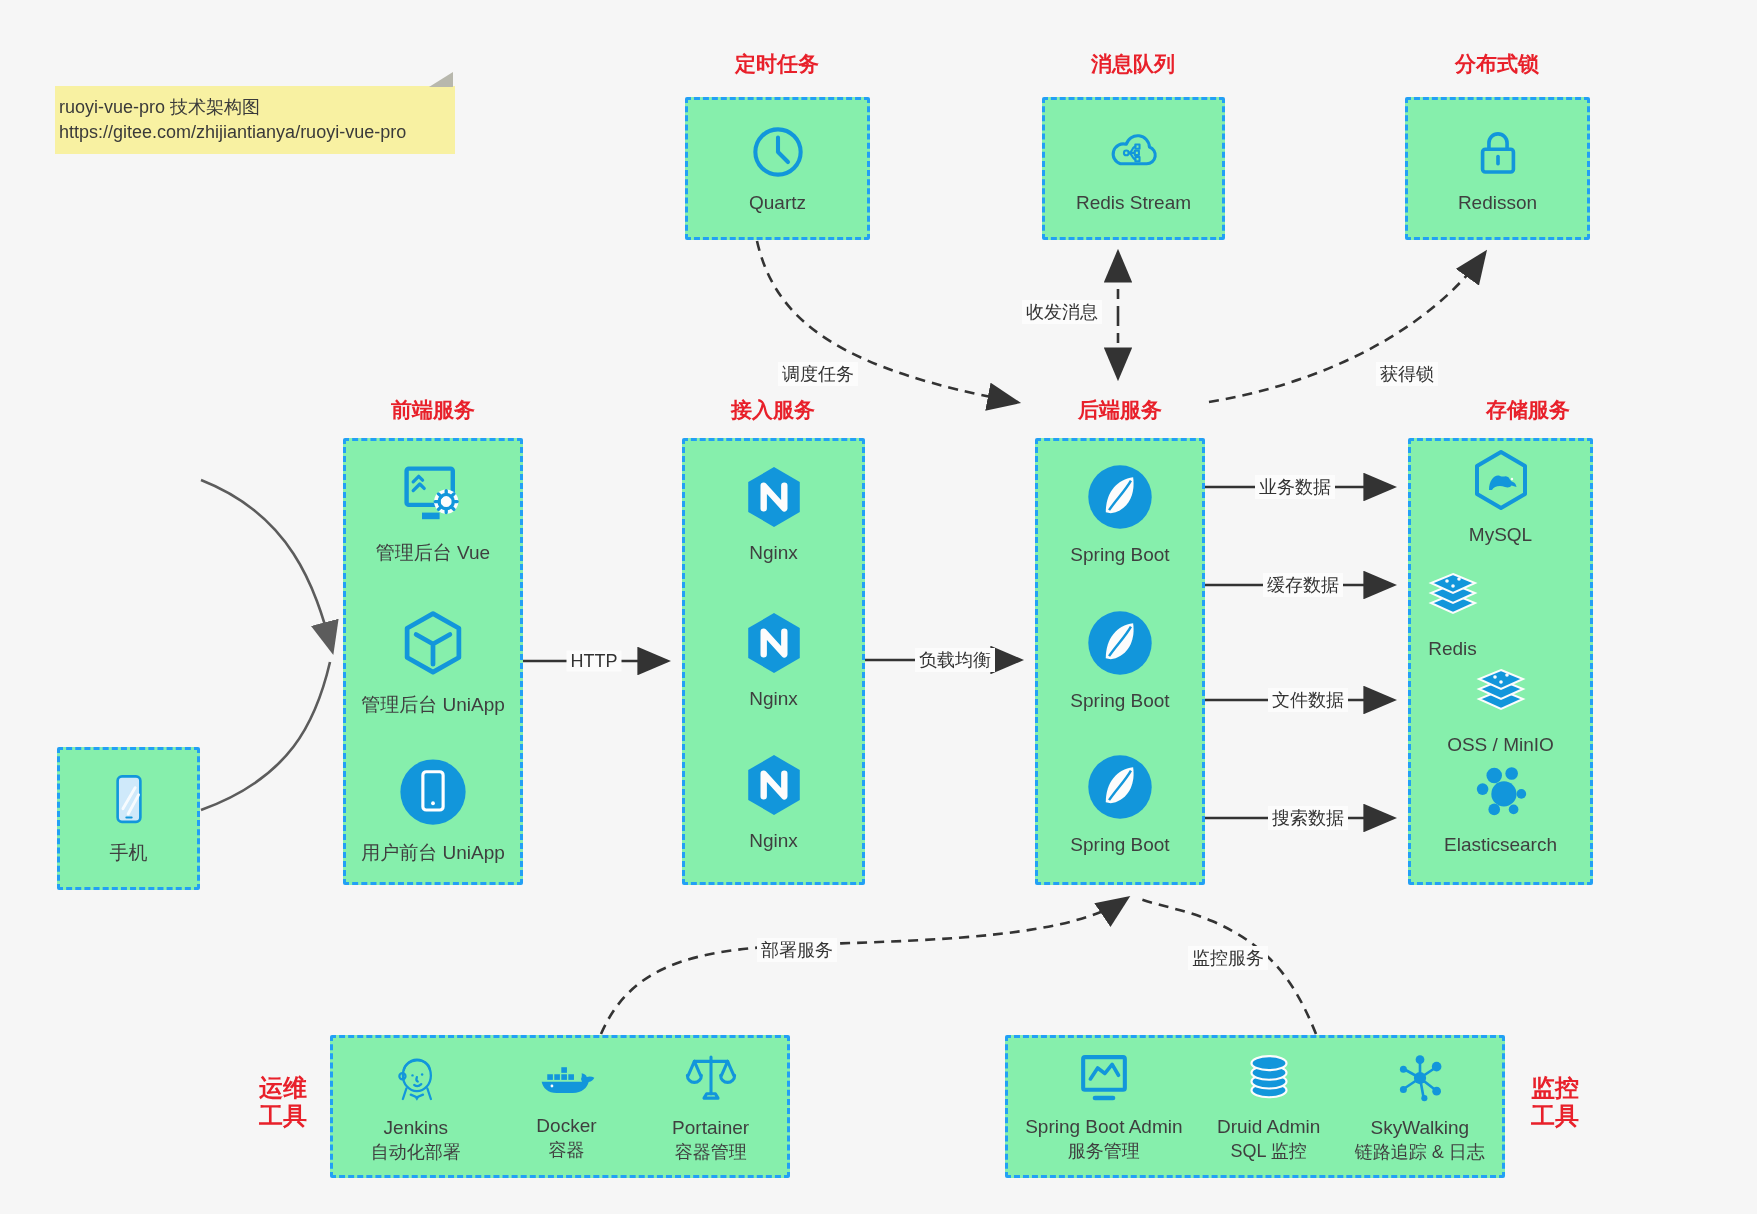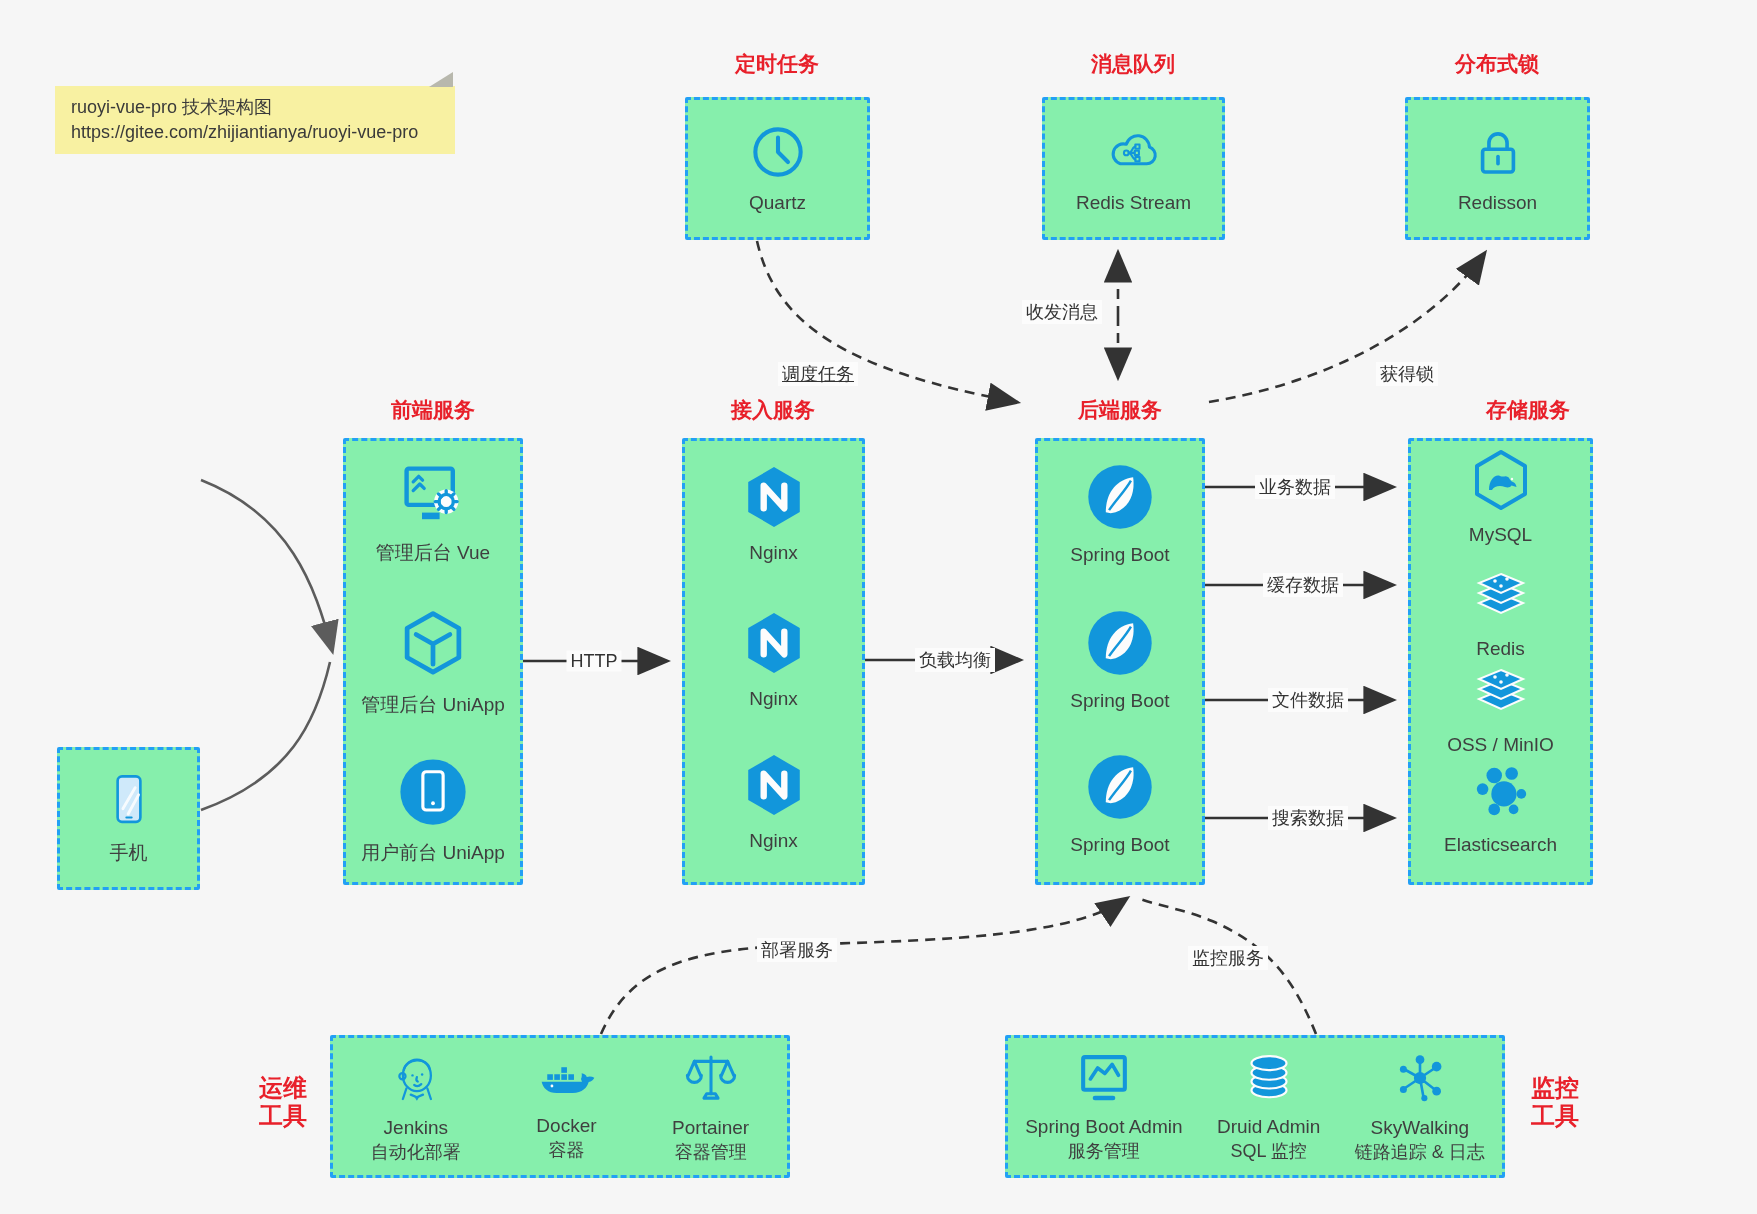--- a/index.html
+++ b/index.html
@@ -10,21 +10,21 @@
   .title{position:absolute;transform:translateX(-50%);font-weight:bold;font-size:21px;color:#e8202a;white-space:nowrap;z-index:3;}
   .sbox-content{width:100%;height:100%;display:flex;flex-direction:column;align-items:center;justify-content:center;gap:7px;}
   .citem{position:absolute;display:flex;flex-direction:column;align-items:center;z-index:3;}
   .ilabel{font-size:19px;color:#3f3f3f;white-space:nowrap;margin-top:8px;}
   .chip{position:absolute;transform:translate(-50%,-50%);background:#fcfcfc;padding:0 4px;font-size:18px;color:#333;white-space:nowrap;z-index:4;}
   .side-label{position:absolute;color:#e8202a;font-weight:bold;font-size:24px;line-height:28px;text-align:center;z-index:3;white-space:nowrap;}
   .brow{display:flex;flex-direction:row;justify-content:space-around;align-items:center;width:100%;height:100%;}
   .bitem{display:flex;flex-direction:column;align-items:center;}
   .bname{font-size:19px;color:#3f3f3f;line-height:25px;white-space:nowrap;margin-top:4px;}
   .bdesc{font-size:18px;color:#3f3f3f;line-height:24px;white-space:nowrap;}
-  .note{position:absolute;left:55px;top:86px;width:400px;background:#f8f1a2;padding:9px 16px;box-sizing:border-box;z-index:3;}
+  .note{position:absolute;left:55px;top:86px;width:400px;background:#f8f1a2;padding:9px 4px;box-sizing:border-box;z-index:3;}
   .note .ln{font-size:18px;line-height:25px;color:#3a3a3a;white-space:nowrap;}
   .note .fold{position:absolute;right:2px;top:-14px;width:0;height:0;border-left:24px solid transparent;border-bottom:15px solid #b8b8ad;}
   .ic{stroke:#1296db;fill:none;stroke-linecap:round;stroke-linejoin:round;}
   .icf{fill:#1296db;}
 </style>
 </head>
 <body>
 
 <div id="stage">
 
@@ -241,21 +241,21 @@
     <span>
       <svg width="64" height="64" viewBox="0 0 64 64">
         <polygon class="ic" stroke-width="4" points="32,4 56,18 56,46 32,60 8,46 8,18"></polygon>
         <path class="icf" d="M20,42 c0,-10 6,-16 11,-14 c4,1.5 5,-1 8,1 c2,1.5 2,4 5,5 c2,0.8 3,2.5 3.5,5 l-5,-1.5 c-1,2 -4,2.5 -6.5,1.5 c-5,-2 -11,-1 -13,3 z"></path>
         <circle cx="43" cy="31" r="1.2" fill="#fcfcfc"></circle>
       </svg>
     </span>
     <div class="ilabel">MySQL</div>
   </div>
 
-  <div class="citem" style="left:1408px;top:566px;width:185px;">
+  <div class="citem" style="left:1360px;top:566px;width:185px;">
     <span>
       <svg width="64" height="60" viewBox="0 0 64 56">
         <g class="icf" stroke="#fcfcfc" stroke-width="2">
           <path d="M32,26 L54,35 32,45 10,35 z"></path>
           <path d="M32,16 L54,25 32,35 10,25 z"></path>
           <path d="M32,6 L54,15 32,25 10,15 z"></path>
         </g>
         <g fill="#fcfcfc">
             <circle cx="26" cy="13" r="1.8"></circle>
             <circle cx="38" cy="11" r="1.8"></circle>
@@ -421,19 +421,19 @@
     <div>监控</div>
     <div>工具</div>
   </div>
 
   <div class="chip" style="left:594px;top:661px;">HTTP</div>
   <div class="chip" style="left:955px;top:660px;">负载均衡</div>
   <div class="chip" style="left:1295px;top:487px;">业务数据</div>
   <div class="chip" style="left:1303px;top:585px;">缓存数据</div>
   <div class="chip" style="left:1308px;top:700px;">文件数据</div>
   <div class="chip" style="left:1308px;top:818px;">搜索数据</div>
-  <div class="chip" style="left:818px;top:374px;text-decoration:underline;">调度任务</div>
+  <div class="chip" style="left:818px;top:374px;">调度任务</div>
   <div class="chip" style="left:1062px;top:312px;">收发消息</div>
   <div class="chip" style="left:1407px;top:374px;">获得锁</div>
   <div class="chip" style="left:797px;top:950px;">部署服务</div>
   <div class="chip" style="left:1228px;top:958px;font-family:Liberation Mono, monospace;">监控服务</div>
 
 </div>
 
 </body></html>

